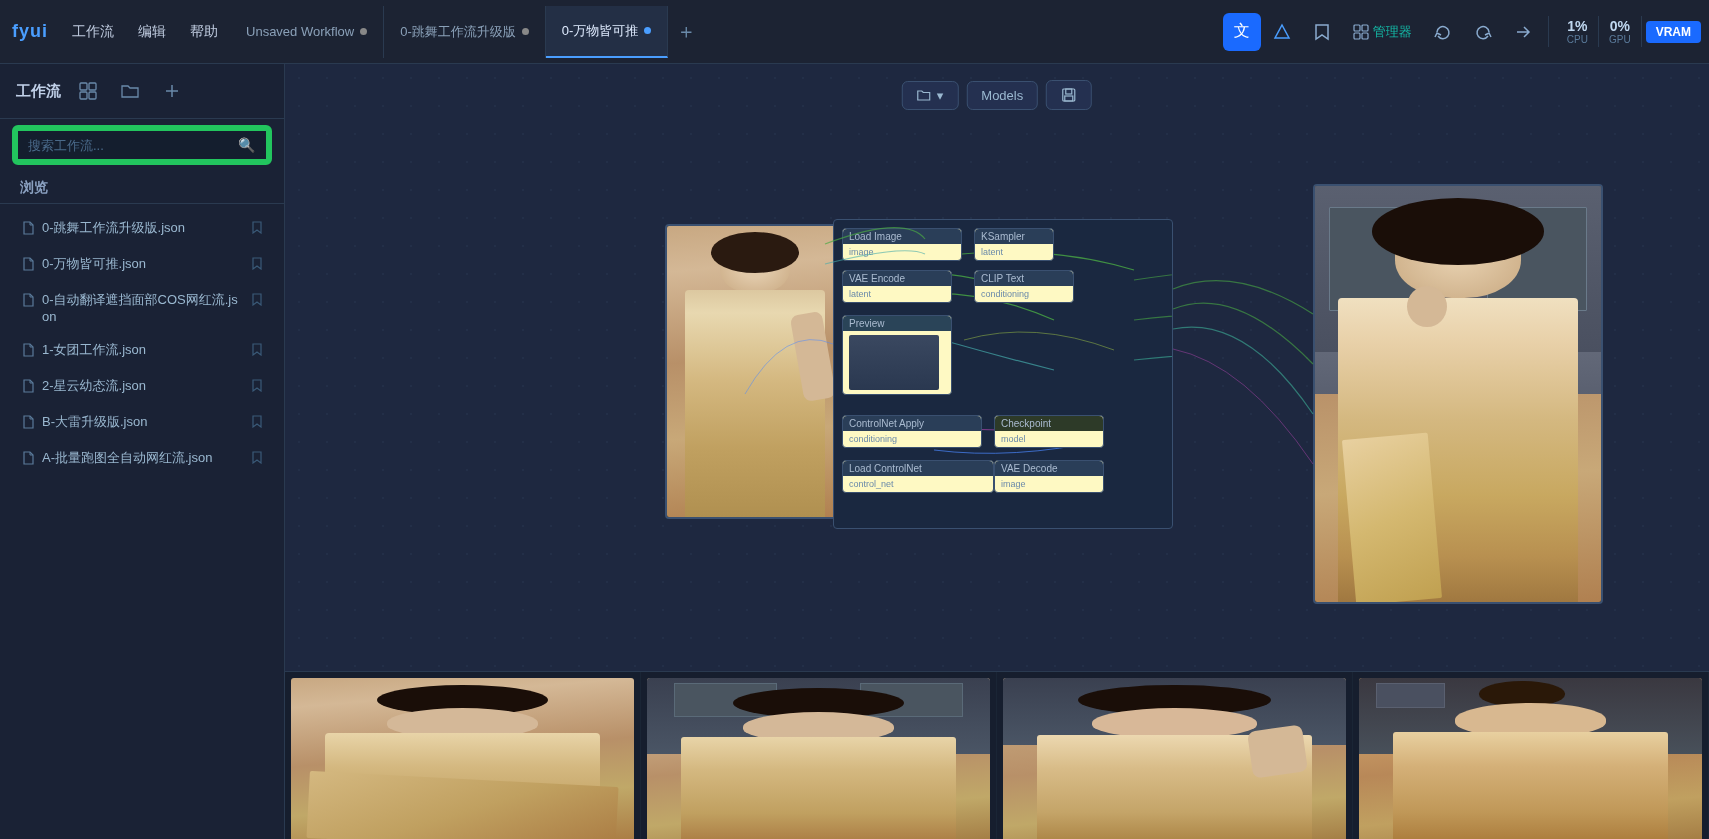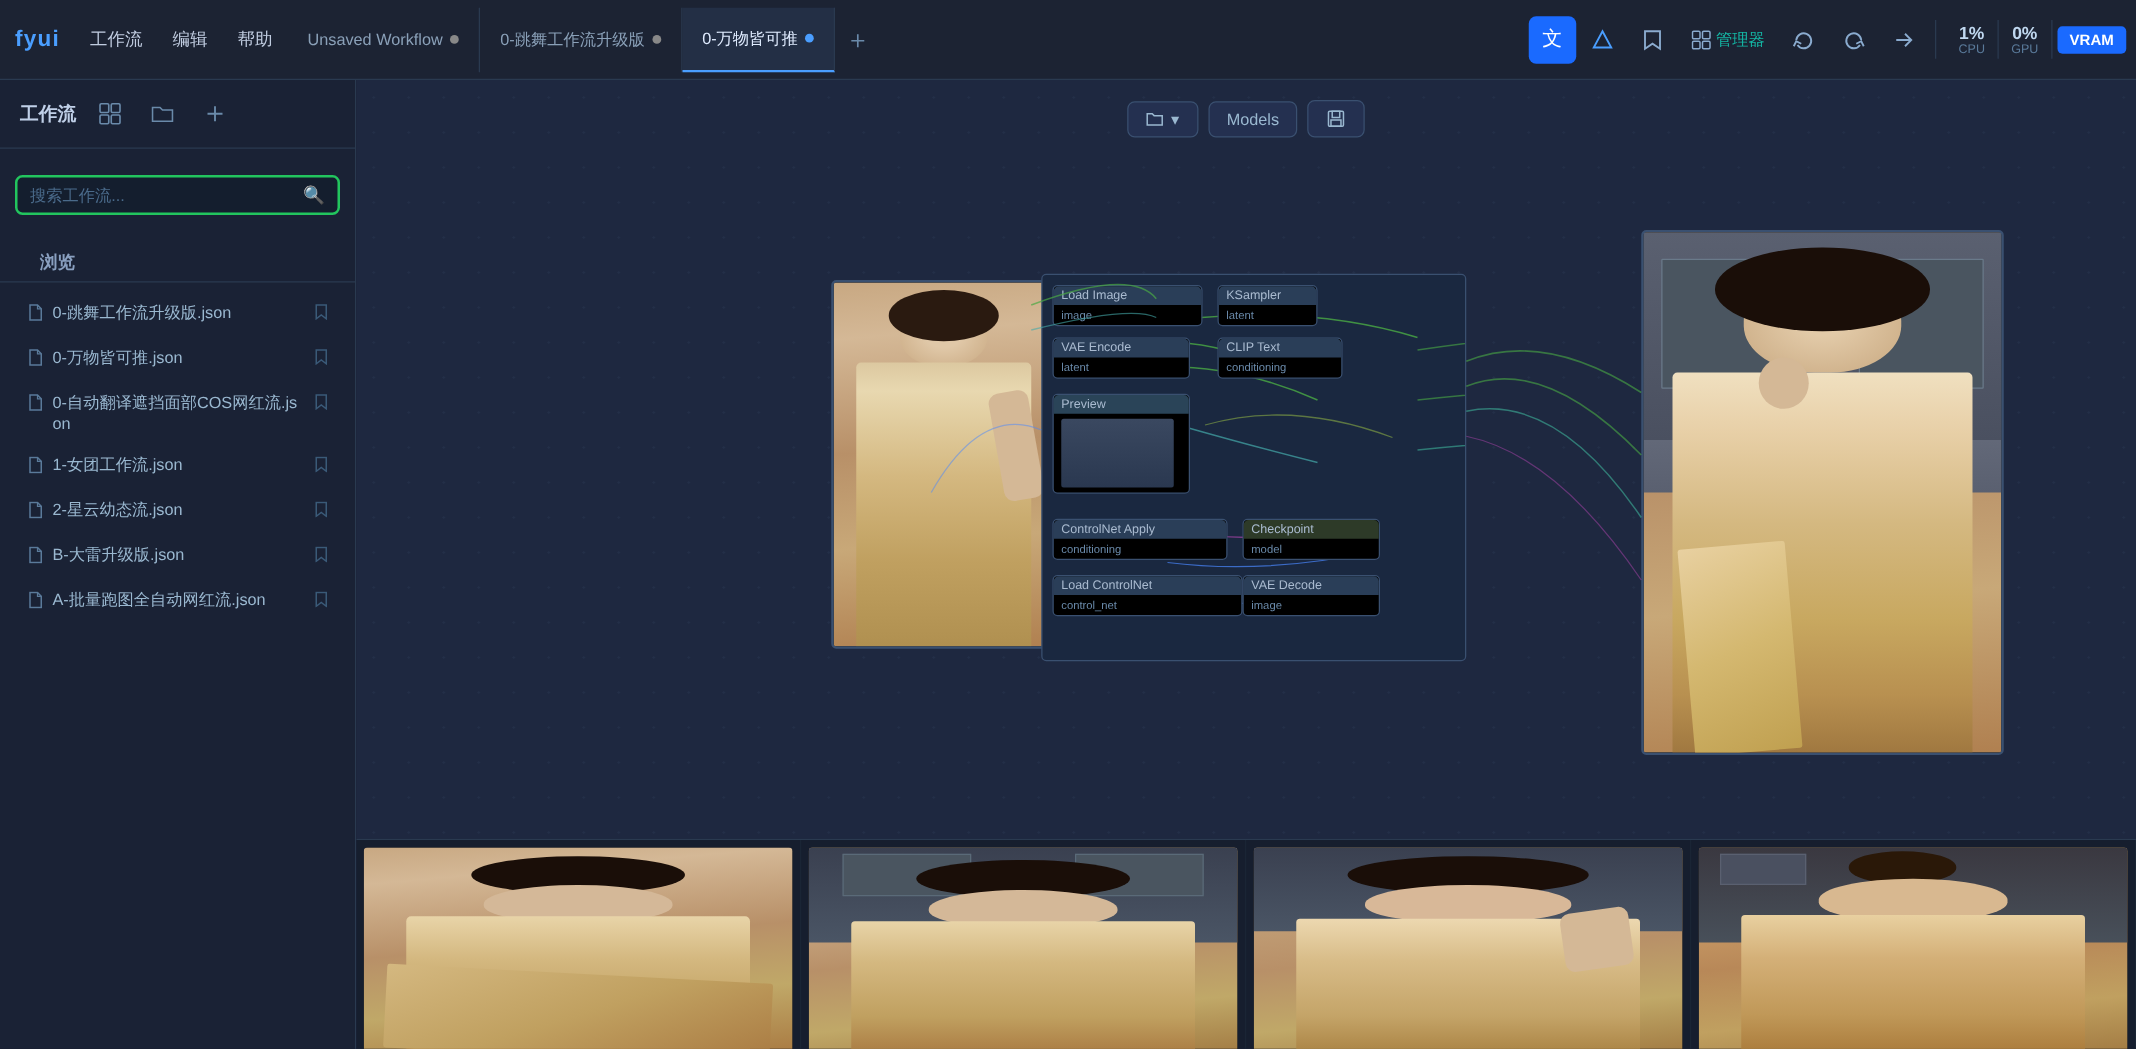--- a/index.html
+++ b/index.html
@@ -98,35 +98,35 @@
       border-bottom: 1px solid #2a3a50;
     }
     .sidebar-title { font-size: 15px; color: #c0d0e8; font-weight: bold; }
     .sidebar-icon-btn {
       width: 30px; height: 30px; display: flex; align-items: center;
       justify-content: center; color: #6a8aaa; cursor: pointer;
       border-radius: 4px; font-size: 16px;
     }
 
     #search-box {
-      margin: 21px 12px;
-      background: #141e2e; border: 2px solid #22c55e;
+      margin: 6px 12px;
+      background: #141e2e; border: 6px solid #22c55e;
       border-radius: 6px; display: flex; align-items: center;
       padding: 6px 10px; gap: 8px;
     }
     #search-box input {
       background: transparent; border: none; outline: none;
       color: #9ab0c8; font-size: 13px; flex: 1; width: 100%;
     }
     #search-box input::placeholder { color: #4a6a8a; }
     .search-icon { color: #4a6a8a; font-size: 14px; }
 
     .section-label {
       color: #8aa0c0; font-size: 14px; font-weight: bold;
-      padding: 8px 32px 4px;
+      padding: 8px 20px 4px;
     }
     .divider { height: 1px; background: #2a3a50; margin: 2px 0; }
 
     #file-list { overflow-y: auto; flex: 1; padding: 4px 0; }
     .file-item {
       display: flex; align-items: flex-start;
       padding: 8px 16px; cursor: pointer;
       border-radius: 4px; margin: 1px 6px;
       gap: 8px;
     }
@@ -196,21 +196,21 @@
     }
 
     
     .connections-svg {
       position: absolute; top: 0; left: 0;
       width: 100%; height: 100%; pointer-events: none;
     }
 
     
     .node-block {
-      position: absolute; background: #000000;
+      position: absolute; background: #fef9c3;
       border: 1px solid #3a5070; border-radius: 4px;
       font-size: 10px; color: #8aaabb;
     }
     .node-header {
       background: #2a3e58; padding: 2px 6px;
       font-size: 10px; color: #aabbd0; border-radius: 4px 4px 0 0;
     }
 
     
     #canvas-area::before {

